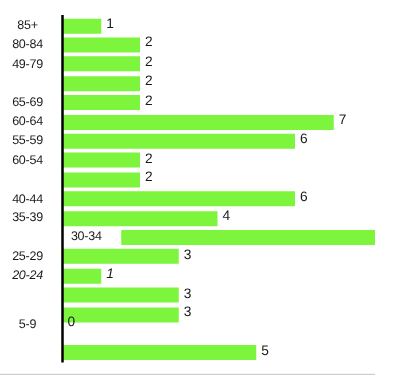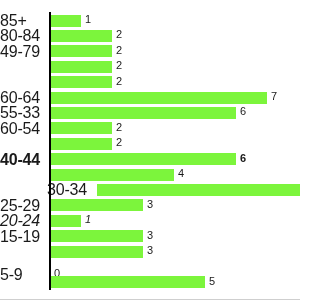--- a/index.html
+++ b/index.html
@@ -44,22 +44,22 @@
     width: 300px;
     height: 15.4px;
   }
   .cat-label {
     position: absolute;
     left: 0;
     top: 0;
     width: 44px;
     height: 15.4px;
     line-height: 15.4px;
-    text-align: left;
-    font-size: 16px;
+    text-align: center;
+    font-size: 10px;
     color: #1a1a1a;
     white-space: nowrap;
     letter-spacing: -0.2px;
   }
   .bar-track {
     position: absolute;
     left: 50px;
     top: 1.6px;
     height: 12px;
   }
@@ -106,60 +106,62 @@
         </div>
         <div class="bar-value" style="left: 112px;">2</div>
       </div>
       <div class="bar-row" style="top: 59.2px;">
         <div class="bar-track" style="width: 62px;">
           <div class="bar-fill" style="width: 62px; background: rgb(124, 245, 60);"></div>
         </div>
         <div class="bar-value" style="left: 112px;">2</div>
       </div>
       <div class="bar-row" style="top: 74.6px;">
+        <div class="cat-label">65-69</div>
         <div class="bar-track" style="width: 62px;">
           <div class="bar-fill" style="width: 62px; background: rgb(124, 245, 60);"></div>
         </div>
         <div class="bar-value" style="left: 112px;">2</div>
       </div>
       <div class="bar-row" style="top: 90px;">
         <div class="cat-label">60-64</div>
         <div class="bar-track" style="width: 217px;">
           <div class="bar-fill" style="width: 217px; background: rgb(124, 245, 60);"></div>
         </div>
         <div class="bar-value" style="left: 267px;">7</div>
       </div>
       <div class="bar-row" style="top: 105.4px;">
-        <div class="cat-label">55-33</div>
+        <div class="cat-label">55-59</div>
         <div class="bar-track" style="width: 186px;">
           <div class="bar-fill" style="width: 186px; background: rgb(124, 245, 60);"></div>
         </div>
         <div class="bar-value" style="left: 236px;">6</div>
       </div>
       <div class="bar-row" style="top: 120.8px;">
         <div class="cat-label">60-54</div>
         <div class="bar-track" style="width: 62px;">
           <div class="bar-fill" style="width: 62px; background: rgb(124, 245, 60);"></div>
         </div>
         <div class="bar-value" style="left: 112px;">2</div>
       </div>
       <div class="bar-row" style="top: 136.2px;">
         <div class="bar-track" style="width: 62px;">
           <div class="bar-fill" style="width: 62px; background: rgb(124, 245, 60);"></div>
         </div>
         <div class="bar-value" style="left: 112px;">2</div>
       </div>
-      <div class="bar-row" style="top: 151.6px; font-weight: bold;">
+      <div class="bar-row" style="top: 151.6px;">
         <div class="cat-label">40-44</div>
         <div class="bar-track" style="width: 186px;">
           <div class="bar-fill" style="width: 186px; background: rgb(124, 245, 60);"></div>
         </div>
         <div class="bar-value" style="left: 236px;">6</div>
       </div>
       <div class="bar-row" style="top: 167px;">
+        <div class="cat-label">35-39</div>
         <div class="bar-track" style="width: 124px;">
           <div class="bar-fill" style="width: 124px; background: rgb(124, 245, 60);"></div>
         </div>
         <div class="bar-value" style="left: 174px;">4</div>
       </div>
       <div class="bar-row" style="top: 182.4px; margin-left: 47px;">
         <div class="cat-label">30-34</div>
         <div class="bar-track" style="width: 217px;">
           <div class="bar-fill" style="width: 217px; background: rgb(124, 245, 60);"></div>
         </div>
@@ -173,33 +175,32 @@
         <div class="bar-value" style="left: 143px;">3</div>
       </div>
       <div class="bar-row" style="top: 213.2px; font-style: italic;">
         <div class="cat-label">20-24</div>
         <div class="bar-track" style="width: 31px;">
           <div class="bar-fill" style="width: 31px; background: rgb(124, 245, 60);"></div>
         </div>
         <div class="bar-value" style="left: 81px;">1</div>
       </div>
       <div class="bar-row" style="top: 228.6px;">
-        <div class="cat-label">15-19</div>
         <div class="bar-track" style="width: 93px;">
           <div class="bar-fill" style="width: 93px; background: rgb(124, 245, 60);"></div>
         </div>
         <div class="bar-value" style="left: 143px;">3</div>
       </div>
       <div class="bar-row" style="top: 244px;">
         <div class="bar-track" style="width: 93px;">
           <div class="bar-fill" style="width: 93px; background: rgb(124, 245, 60);"></div>
         </div>
         <div class="bar-value" style="left: 143px;">3</div>
       </div>
-      <div class="bar-row" style="top: 267px;">
+      <div class="bar-row" style="top: 252px;">
         <div class="cat-label">5-9</div>
         <div class="bar-track" style="width: 0px;">
           <div class="bar-fill" style="width: 0px; background: rgb(124, 245, 60);"></div>
         </div>
         <div class="bar-value" style="left: 50px;">0</div>
       </div>
       <div class="bar-row" style="top: 274.8px;">
         <div class="bar-track" style="width: 155px;">
           <div class="bar-fill" style="width: 155px; background: rgb(124, 245, 60);"></div>
         </div>

